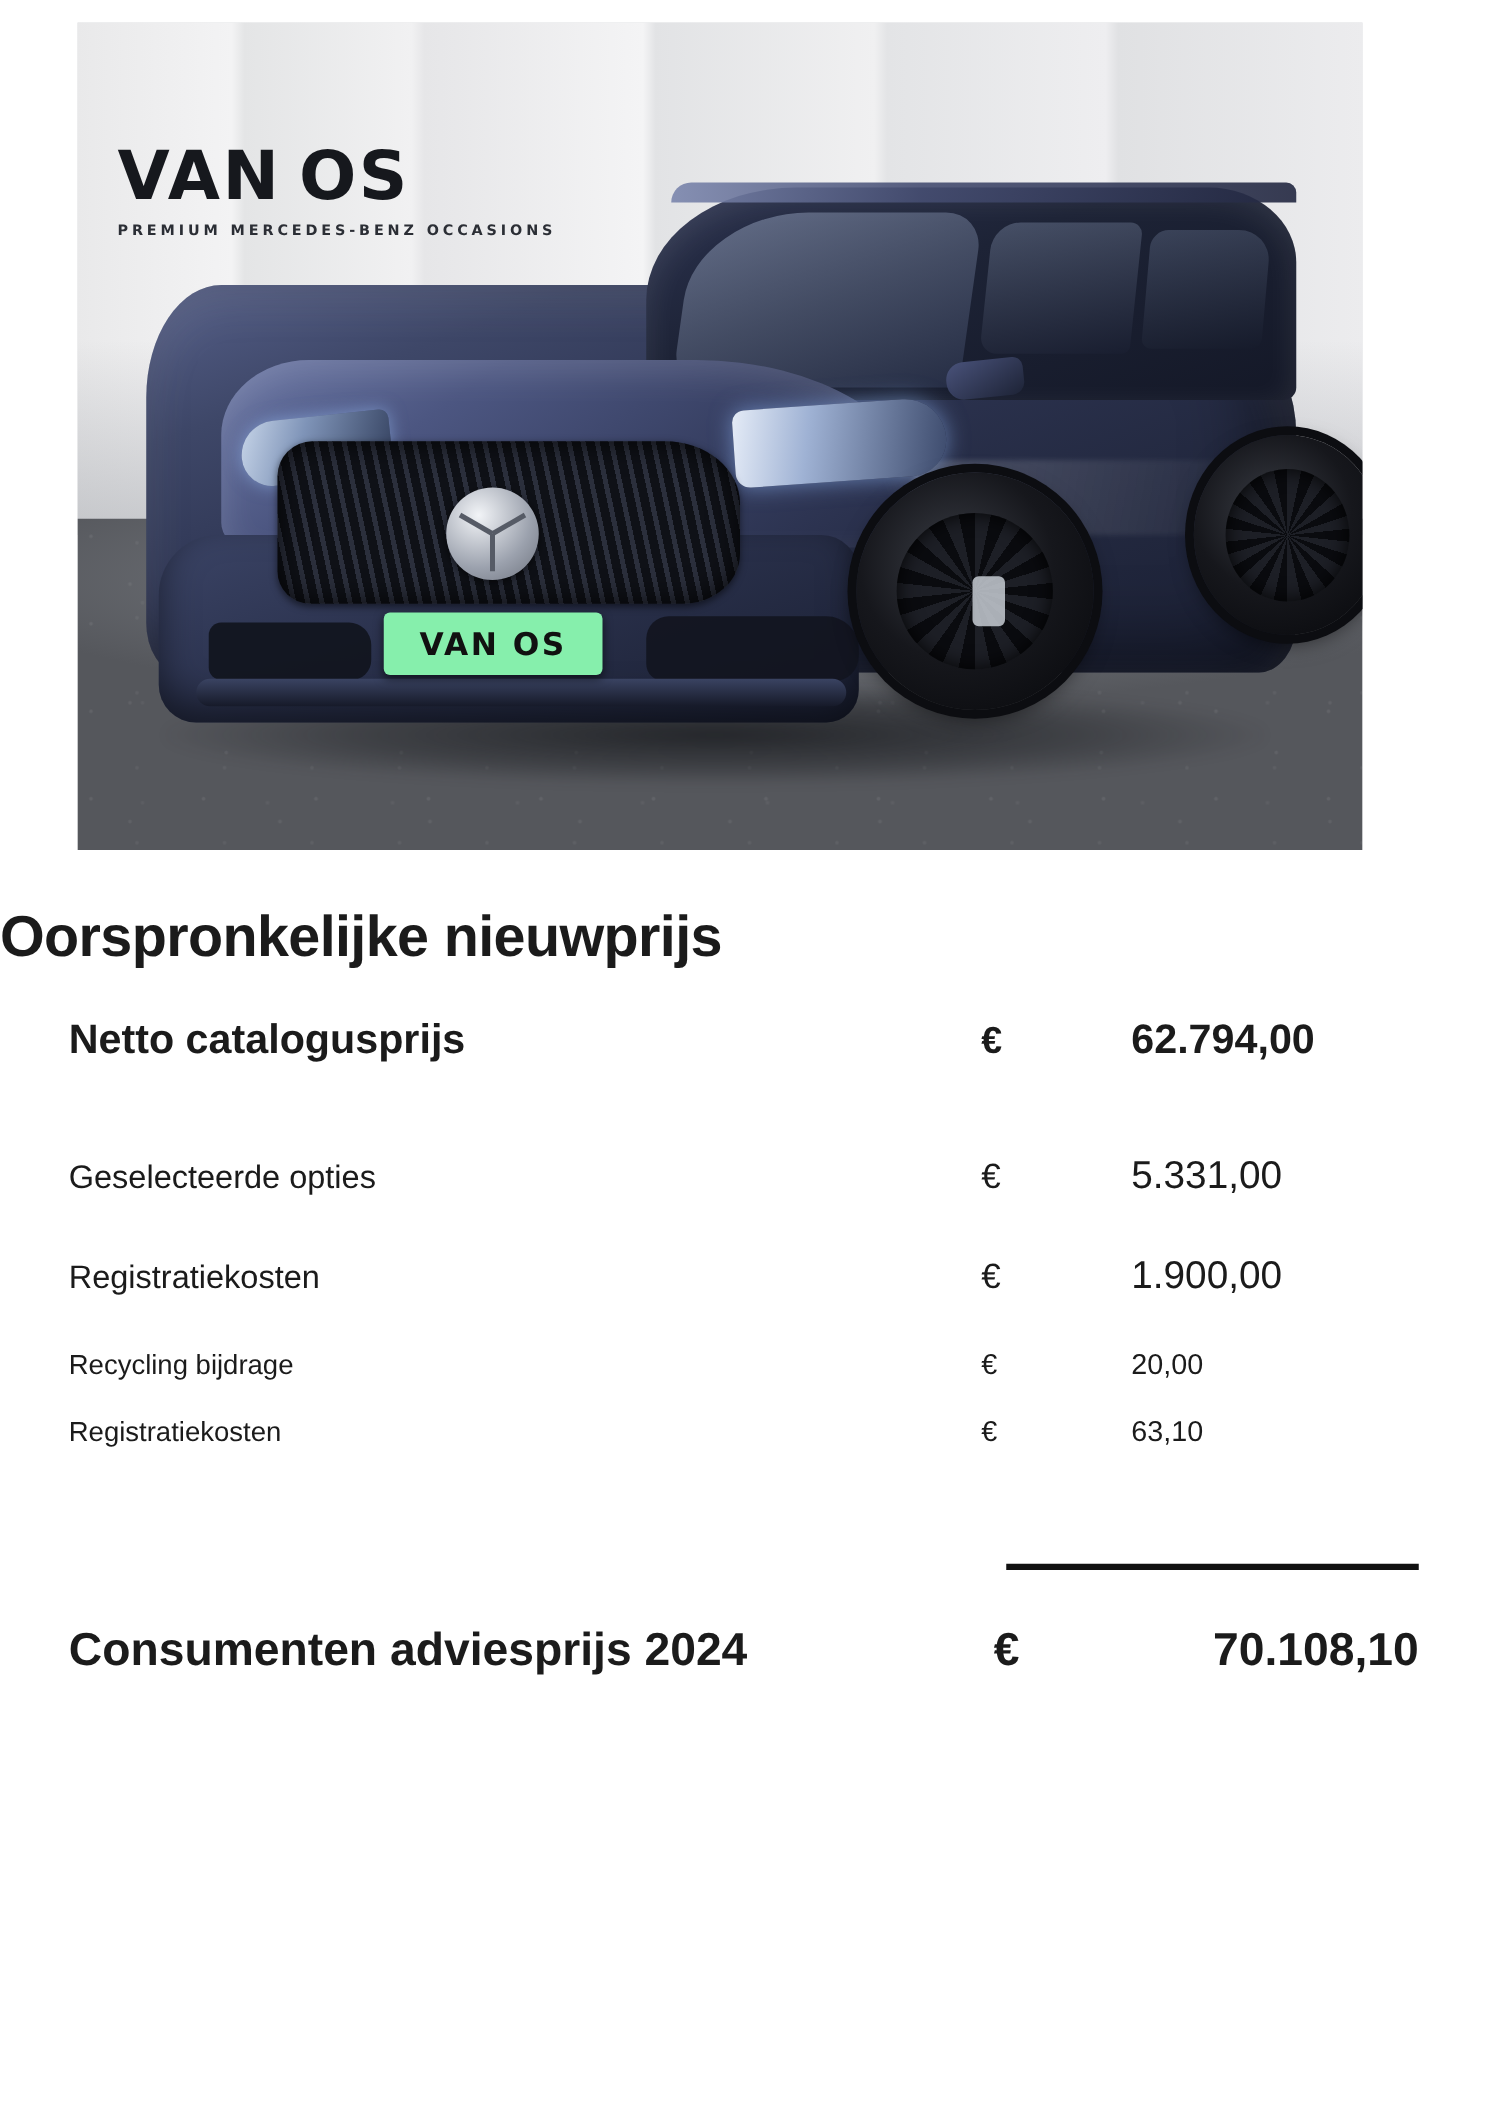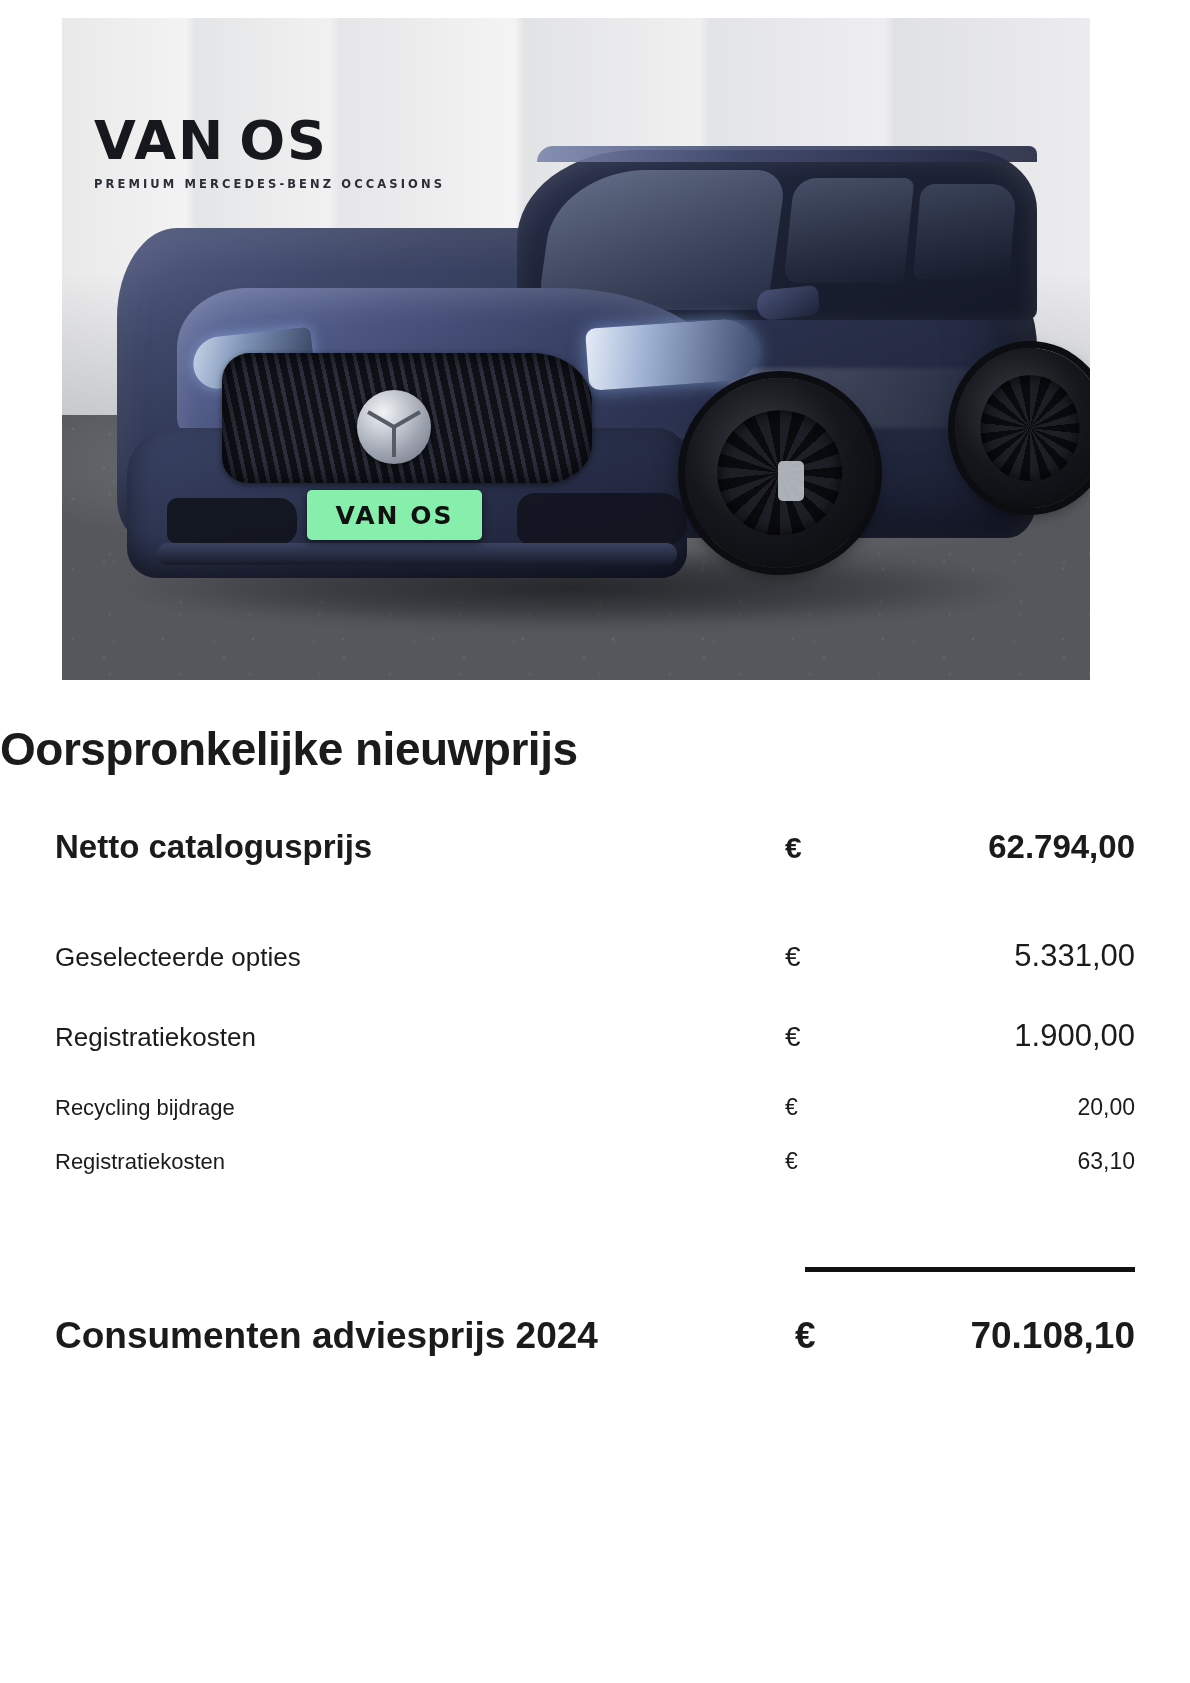--- a/index.html
+++ b/index.html
@@ -323,24 +323,24 @@
     color: #1b1b1b;
     margin: 42px 0 0 0;
   }
   .row {
     display: flex;
     align-items: baseline;
     padding: 0 55px 0 55px;
   }
   .row .label { flex: 1 1 auto; }
   .row .cur   { width: 120px; text-align: left; }
-  .row .amt   { width: 230px; text-align: right; }
+  .row .amt   { width: 230px; text-align: left; }
 
   .row-primary {
-    margin-top: 52px;
+    margin-top: 36px;
     font-weight: 700;
     font-size: 33px;
   }
   .row-primary .cur { font-size: 30px; }
   .row-primary .amt { font-size: 33px; }
 
   .row-option {
     margin-top: 72px;
     font-size: 26px;
     font-weight: 400;

